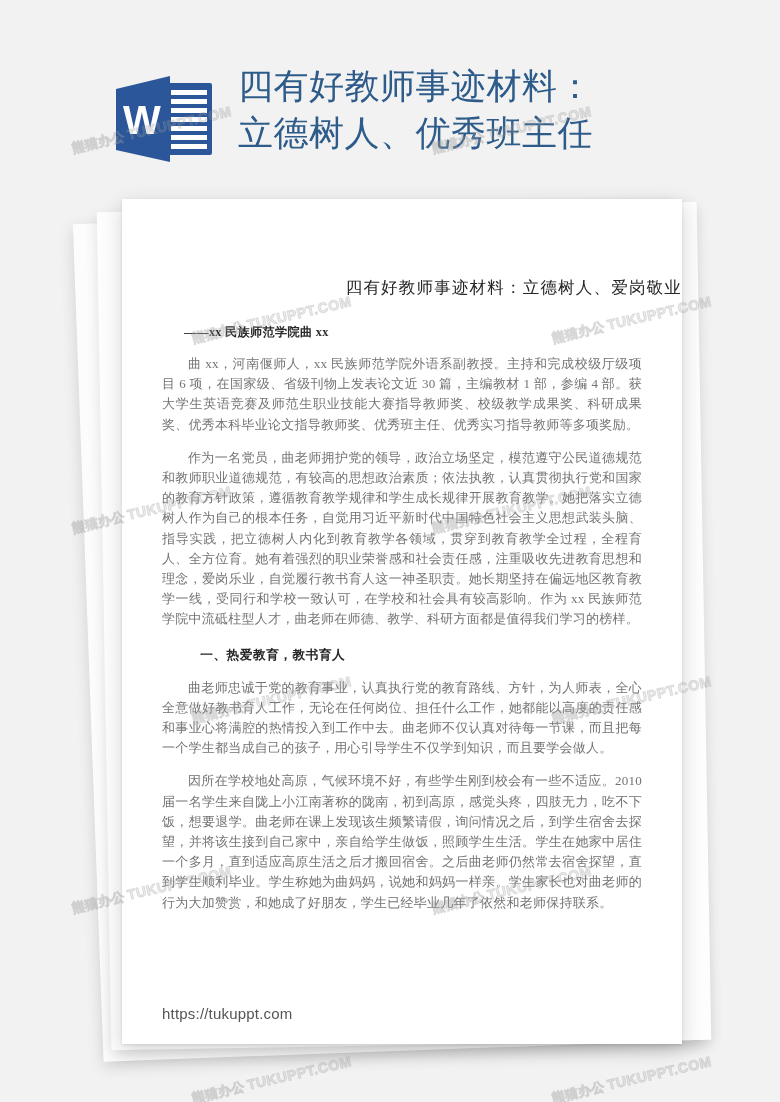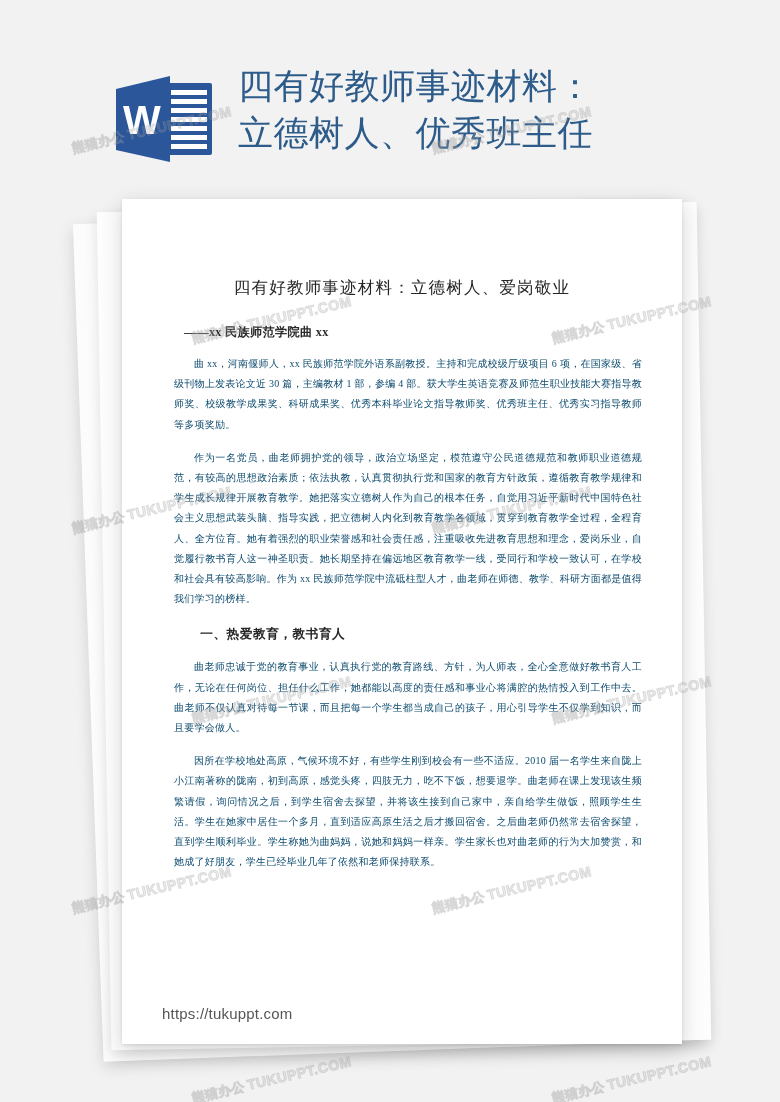--- a/index.html
+++ b/index.html
@@ -114,46 +114,46 @@
   #doc-body {
     position: absolute;
     left: 0; top: 0;
     width: 560px;
     height: 845px;
     padding: 0;
     color: #2b2b2b;
   }
   #doc-title {
     margin: 78px 0 0 0;
-    text-align: center;
+    text-align: right;
     font-size: 16.5px;
     line-height: 22px;
     font-weight: normal;
     letter-spacing: 1.2px;
     color: #262626;
     font-family: "Liberation Serif", "DejaVu Serif", serif;
   }
   #doc-byline {
     margin: 24px 1px 0 0;
     padding-left: 62px;
     font-size: 12.2px;
     line-height: 18px;
     font-weight: bold;
     letter-spacing: 0.3px;
     color: #2b2b2b;
   }
   .doc-para {
-    margin: 13px 0 0 12px;
+    margin: 13px 0 0 0;
     padding: 0 40px 0 40px;
-    font-size: 10px;
+    font-size: 13px;
     line-height: 20.2px;
     text-align: justify;
     text-indent: 2em;
     letter-spacing: 0.25px;
-    color: #0c4a6e;
+    color: #737373;
     font-family: "Liberation Serif", "DejaVu Serif", serif;
   }
   .doc-heading {
     margin: 15px 0 0 13px;
     padding: 0 40px;
     font-size: 12.6px;
     line-height: 20px;
     text-indent: 2em;
     letter-spacing: 0.6px;
     font-weight: bold;

